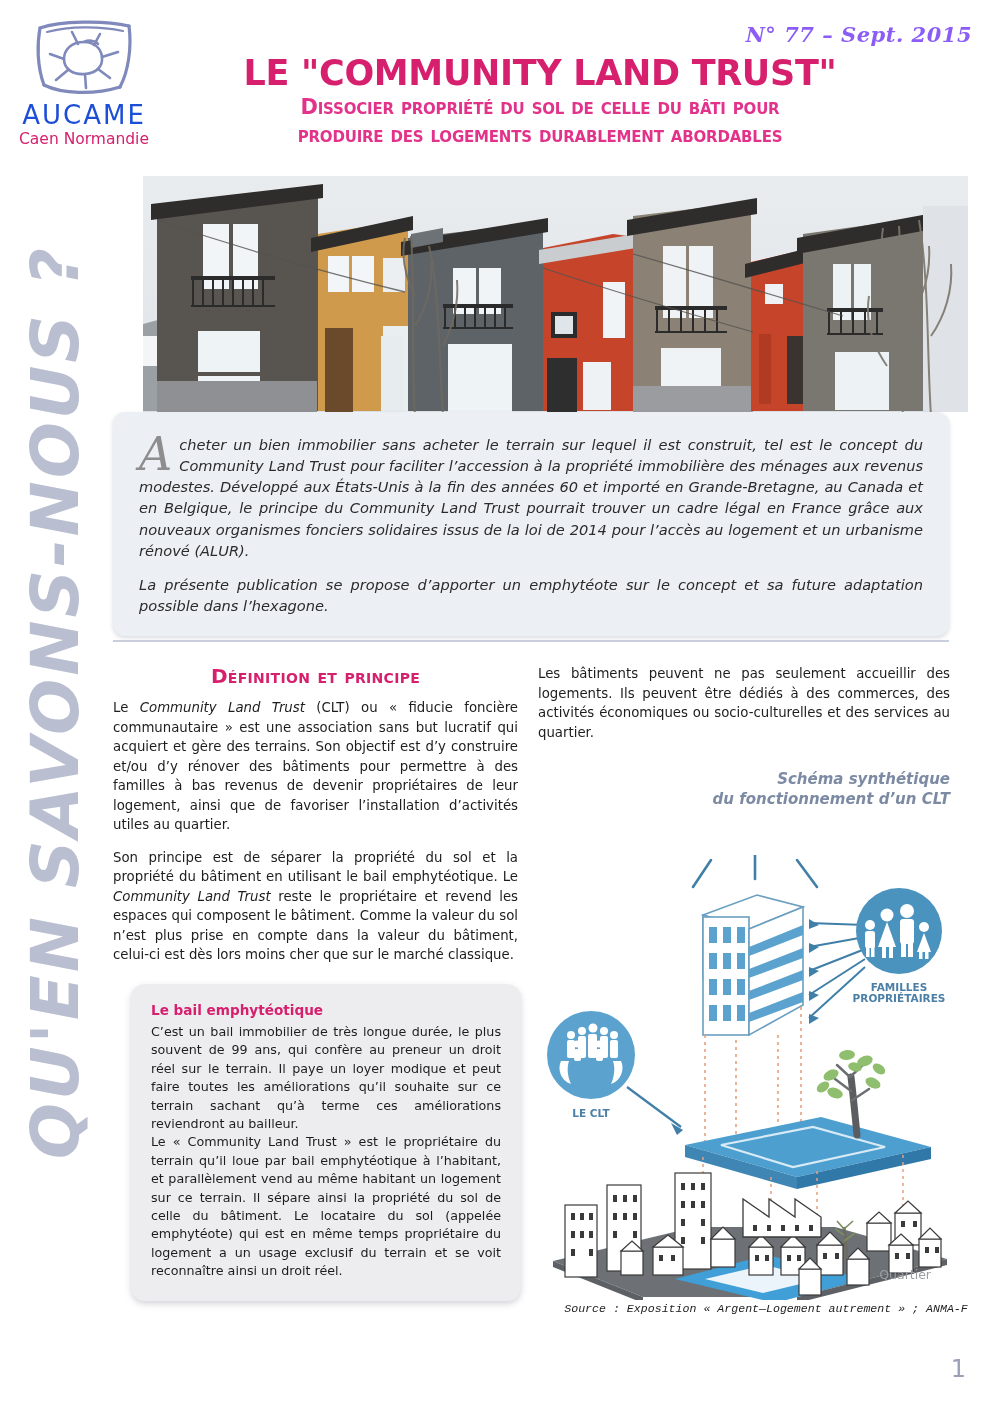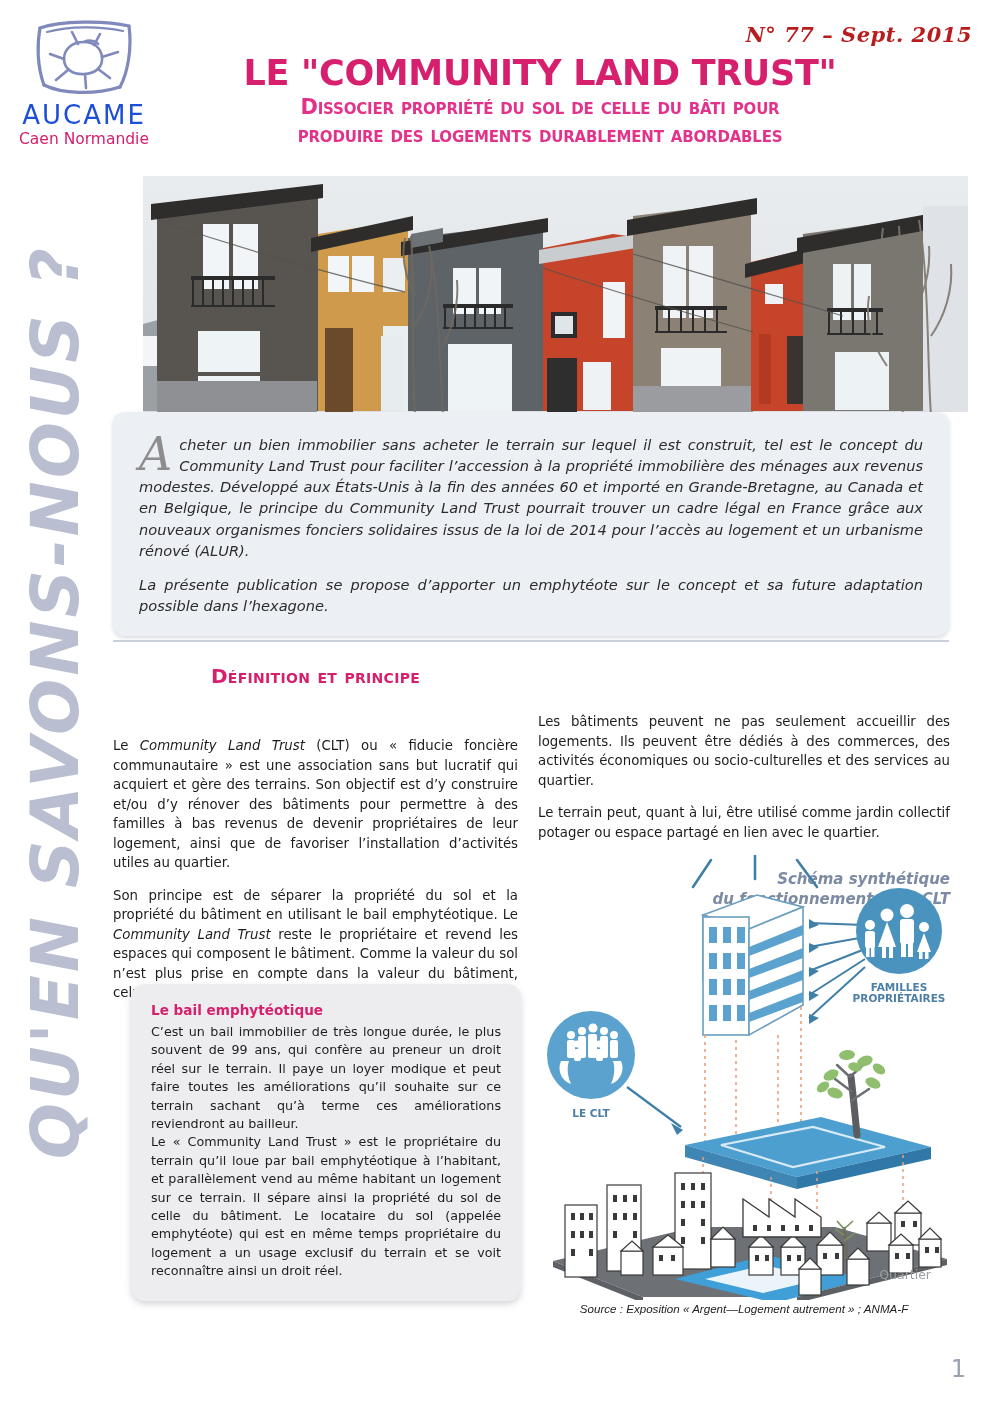--- a/index.html
+++ b/index.html
@@ -43,21 +43,21 @@
   }
   .logo-sub {
     font-family: "DejaVu Sans", sans-serif;
     font-size: 15.5px; color: #d6206e; margin-top: 1px;
   }
 
   .issue {
     position: absolute; right: 20px; top: 22px;
     font-family: "DejaVu Serif", serif;
     font-style: italic; font-weight: 700;
-    font-size: 21px; color: #b91c1c; letter-spacing: .5px;
+    font-size: 21px; color: #8b5cf6; letter-spacing: .5px;
   }
 
   .titles { position: absolute; left: 180px; top: 55px; width: 720px; text-align: center; }
   .title-main {
     font-family: "DejaVu Sans", sans-serif;
     font-weight: 700; font-size: 35px; color: #d6206e;
     letter-spacing: -0.3px; line-height: 1.05;
   }
   .title-sub {
     font-family: "DejaVu Sans", sans-serif;
@@ -107,21 +107,21 @@
 
   .sect-title {
     font-family: "DejaVu Sans", sans-serif;
     font-weight: 700; font-size: 20px; color: #d6206e;
     text-align: center; margin-bottom: 10px;
     font-variant: small-caps; letter-spacing: .3px;
   }
   .body-p {
     font-family: "DejaVu Sans", sans-serif;
     font-size: 13.3px; line-height: 1.47; color: #1d1d1d;
-    text-align: justify; hyphens: auto; margin-top: 48px;
+    text-align: justify; hyphens: auto;
   }
   .body-p + .body-p { margin-top: 13px; }
   .body-p i { font-style: italic; }
 
   
   .infobox {
     position: absolute; left: 131px; top: 984px;
     width: 390px;
     background: #ededf0;
     border-radius: 14px;
@@ -145,22 +145,22 @@
     font-family: "DejaVu Sans", sans-serif;
     font-style: italic; font-weight: 700;
     font-size: 15px; color: #7c8aa3; text-align: right;
     line-height: 1.3; margin-top: 28px;
   }
   .diagram-wrap {
     position: absolute; left: 535px; top: 855px;
     width: 430px; height: 445px;
   }
   .diagram-source {
-    position: absolute; left: 538px; top: 1302px; width: 412px;
-    font-family: Liberation Sans, sans-serif;
+    position: absolute; left: 560px; top: 1302px; width: 412px;
+    font-family: Liberation Mono, monospace;
     font-style: italic; font-size: 11.6px; color: #222;
     text-align: center;
   }
 
   
   .pageno {
     position: absolute; right: 26px; bottom: 20px;
     font-family: "DejaVu Sans", sans-serif;
     font-size: 24px; color: #9aa1b5;
   }
@@ -350,21 +350,20 @@
   <div class="rule"></div>
 
   <div class="col-left">
     <div class="sect-title">Définition et principe</div>
     <p class="body-p"><span>Le </span><i>Community Land Trust</i><span> (CLT) ou « fiducie foncière communautaire » est une association sans but lucratif qui acquiert et gère des terrains. Son objectif est d’y construire et/ou d’y rénover des bâtiments pour permettre à des familles à bas revenus de devenir propriétaires de leur logement, ainsi que de favoriser l’installation d’activités utiles au quartier.</span></p>
     <p class="body-p"><span>Son principe est de séparer la propriété du sol et la propriété du bâtiment en utilisant le bail emphytéotique. Le </span><i>Community Land Trust</i><span> reste le propriétaire et revend les espaces qui composent le bâtiment. Comme la valeur du sol n’est plus prise en compte dans la valeur du bâtiment, celui-ci est dès lors moins cher que sur le marché classique.</span></p>
   </div>
 
   <div class="col-right">
     <p class="body-p">Les bâtiments peuvent ne pas seulement accueillir des logements. Ils peuvent être dédiés à des commerces, des activités économiques ou socio-culturelles et des services au quartier.</p>
-    <p class="body-p">Le terrain peut, quant à lui, être utilisé comme jardin collectif potager ou espace partagé en lien avec le quartier.</p>
     <div class="diagram-caption">
       <div>Schéma synthétique</div>
       <div>du fonctionnement d’un CLT</div>
     </div>
   </div>
 
   <div class="infobox">
     <div class="ib-h">Le bail emphytéotique</div>
     <div class="ib-p">C’est un bail immobilier de très longue durée, le plus souvent de 99 ans, qui confère au preneur un droit réel sur le terrain. Il paye un loyer modique et peut faire toutes les améliorations qu’il souhaite sur ce terrain sachant qu’à terme ces améliorations reviendront au bailleur.</div>
     <div class="ib-p">Le « Community Land Trust » est le propriétaire du terrain qu’il loue par bail emphytéotique à l’habitant, et parallèlement vend au même habitant un logement sur ce terrain. Il sépare ainsi la propriété du sol de celle du bâtiment. Le locataire du sol (appelée emphytéote) qui est en même temps propriétaire du logement a un usage exclusif du terrain et se voit reconnaître  ainsi un droit réel.</div>

